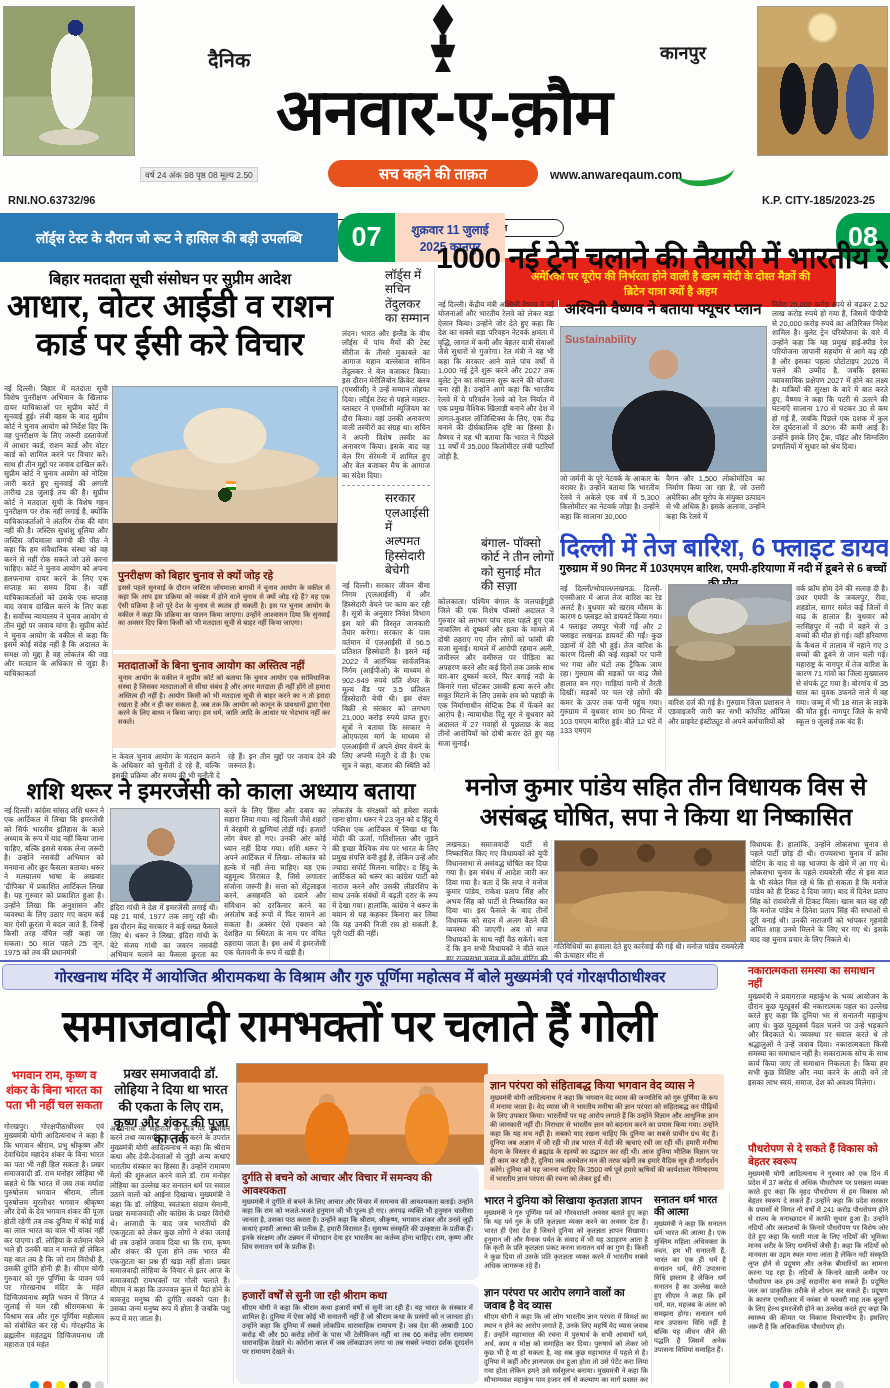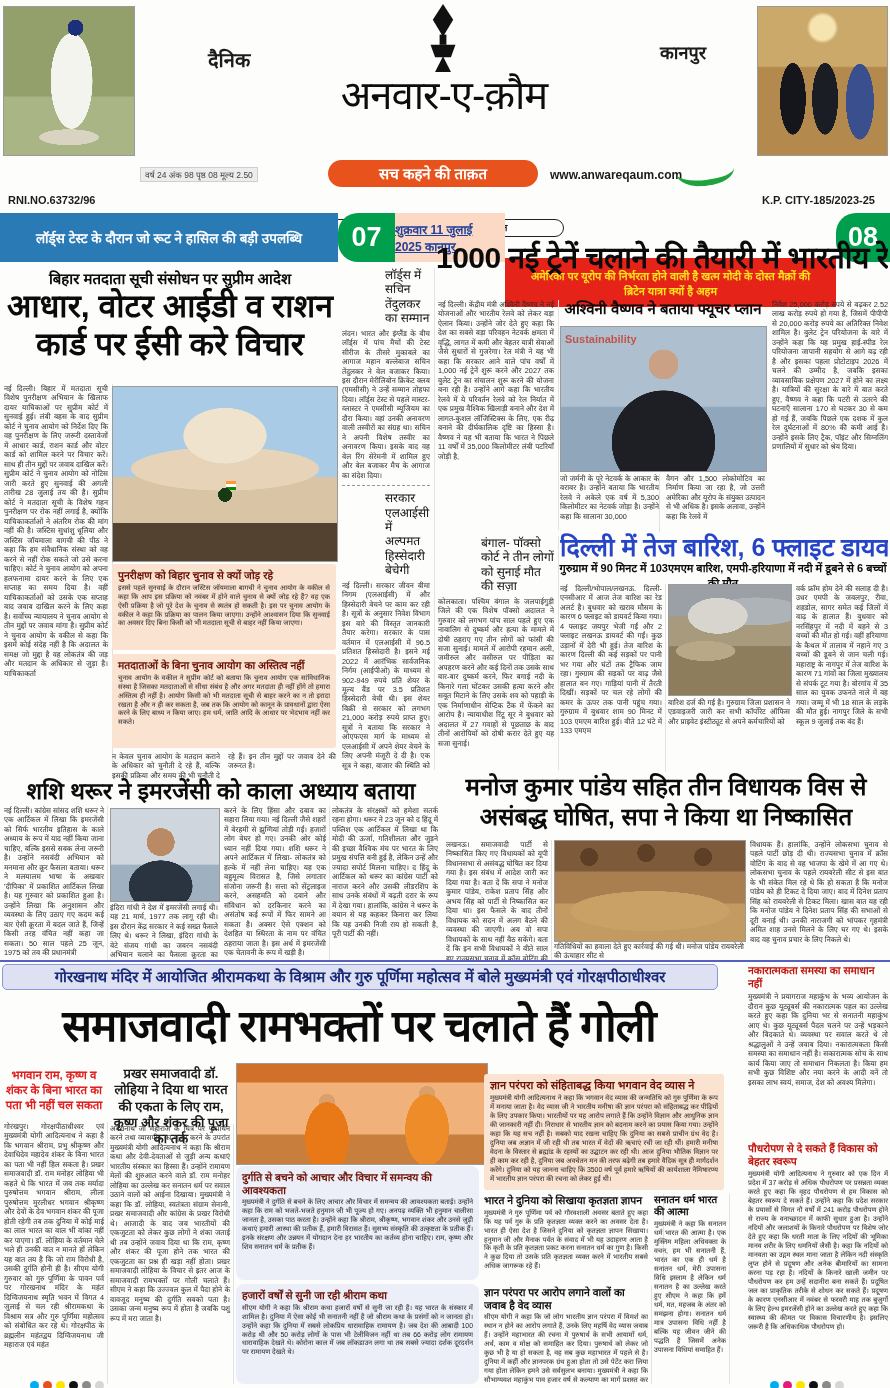--- a/index.html
+++ b/index.html
@@ -8,21 +8,21 @@
   .abs{position:absolute;}
   .ph{border:1px solid #9a9a9a;}
   .jt{text-align:justify;line-height:1.3;}
   .bd{font-size:7.3px;color:#2a2a2a;overflow:hidden;}
   .bd6{font-size:6.9px;color:#2a2a2a;overflow:hidden;}
   h1,h2,h3,p{margin:0;padding:0;}
   .shead{font-weight:normal;font-size:12px;line-height:1.2;margin-bottom:3px;color:#111;margin-left:43px;}
   .divd{border:0;border-top:1px dashed #999;margin:5px 0;}
   .vr{border-right:1px solid #e2e2e2;}
   
-  .logo{font-weight:normal;font-size:40px;letter-spacing:-1px;color:#0d0d0d;text-align:center;white-space:nowrap;}
+  .logo{font-weight:bold;font-size:64px;letter-spacing:-1px;color:#0d0d0d;text-align:center;white-space:nowrap;}
   .tagbox{background:#e8531d;color:#fff;font-weight:bold;font-size:15px;text-align:center;border-radius:14px;line-height:27px;}
   .metabox{border:1px solid #222;border-radius:9px;font-size:9.5px;font-weight:bold;text-align:center;line-height:16px;}
   
   .sbar{height:49px;display:flex;align-items:center;justify-content:center;box-sizing:border-box;}
   .pgnum{font-weight:bold;font-size:27px;color:#fff;background:#009f4d;border-radius:20px 0 0 20px;}
   
   .hl{font-weight:bold;color:#0b0b0b;text-align:center;overflow:hidden;}
   .nw{white-space:nowrap;}
   .pinkbox{background:#fbe3d2;border-radius:3px;padding:5px 6px;box-sizing:border-box;overflow:hidden;}
   .boxtitle{font-weight:bold;font-size:10.5px;color:#6d1508;line-height:1.2;margin-bottom:2px;}
@@ -68,21 +68,21 @@
   <div class="abs tagbox" style="left:328px;top:160px;width:210px;height:27px;">सच कहने की ताक़त</div>
   <div class="abs" style="left:550px;top:168px;font-size:12px;font-weight:bold;">www.anwareqaum.com</div>
   <div class="abs" style="left:676px;top:156px;width:58px;height:24px;border-bottom:6px solid #1fa33c;border-radius:50%;transform:rotate(-6deg);"></div>
 
   <div class="abs" style="left:8px;top:194px;font-size:11px;font-weight:bold;">RNI.NO.63732/96</div>
   <div class="abs metabox" style="left:330px;top:195px;width:232px;margin-top:24px;">हिन्दी तथा उर्दू में एक साथ प्रकाशित</div>
   <div class="abs" style="left:762px;top:194px;font-size:11px;font-weight:bold;">K.P. CITY-185/2023-25</div>
 
   <div class="abs sbar" style="left:0;top:213px;width:338px;background:#2a7ab5;color:#fff;font-weight:bold;font-size:13.5px;padding:0 8px;text-align:center;">लॉर्ड्स टेस्ट के दौरान जो रूट ने हासिल की बड़ी उपलब्धि</div>
   <div class="abs sbar pgnum" style="left:338px;top:213px;width:57px;">07</div>
-  <div class="abs" style="left:395px;top:213px;width:110px;height:49px;background:#fbd9c5;color:#23409a;font-weight:bold;font-size:12px;display:flex;flex-direction:column;justify-content:center;text-decoration:underline;">
+  <div class="abs" style="left:395px;top:213px;width:110px;height:49px;background:#fbd9c5;color:#23409a;font-weight:bold;font-size:12px;text-align:center;display:flex;flex-direction:column;justify-content:center;">
     <span>शुक्रवार 11 जुलाई</span>
     <span>2025 कानपुर</span>
   </div>
   <div class="abs sbar" style="left:505px;top:213px;width:331px;background:#e62318;color:#ffe11a;font-weight:bold;font-size:11px;padding:0 20px;text-align:center;margin-top:45px;">अमेरिका पर यूरोप की निर्भरता होने वाली है खत्म मोदी के दोस्त मैक्रों की ब्रिटेन यात्रा क्यों है अहम</div>
   <div class="abs sbar pgnum" style="left:836px;top:213px;width:54px;">08</div>
 
   <div class="abs hl" style="left:4px;top:268px;width:332px;font-size:15px;">बिहार मतदाता सूची संसोधन पर सुप्रीम आदेश</div>
   <h1 class="abs hl" style="left:0;top:288px;width:340px;font-size:32px;line-height:1.18;height:90px;">आधार, वोटर आईडी व राशन कार्ड पर ईसी करे विचार</h1>
   <div class="abs bd jt vr" style="left:4px;top:384px;width:104px;height:384px;padding-right:4px;">नई दिल्ली। बिहार में मतदाता सूची विशेष पुनरीक्षण अभियान के खिलाफ दायर याचिकाओं पर सुप्रीम कोर्ट में सुनवाई हुई। लंबी बहस के बाद सुप्रीम कोर्ट ने चुनाव आयोग को निर्देश दिए कि वह पुनरीक्षण के लिए जरूरी दस्तावेजों में आधार कार्ड, राशन कार्ड और वोटर कार्ड को शामिल करने पर विचार करें। साथ ही तीन मुद्दों पर जवाब दाखिल करें। सुप्रीम कोर्ट ने चुनाव आयोग को नोटिस जारी करते हुए सुनवाई की अगली तारीख 28 जुलाई तय की है। सुप्रीम कोर्ट ने मतदाता सूची के विशेष गहन पुनरीक्षण पर रोक नहीं लगाई है, क्योंकि याचिकाकर्ताओं ने अंतरिम रोक की मांग नहीं की है। जस्टिस सुधांशु धूलिया और जस्टिस जॉयमाला बागची की पीठ ने कहा कि हम संवैधानिक संस्था को वह करने से नहीं रोक सकते जो उसे करना चाहिए। कोर्ट ने चुनाव आयोग को अपना हलफनामा दायर करने के लिए एक सप्ताह का समय दिया है। वहीं याचिकाकर्ताओं को उसके एक सप्ताह बाद जवाब दाखिल करने के लिए कहा है। सर्वोच्च न्यायालय ने चुनाव आयोग से तीन मुद्दों पर जवाब मांगा है। सुप्रीम कोर्ट ने चुनाव आयोग के वकील से कहा कि इसमें कोई संदेह नहीं है कि अदालत के समक्ष जो मुद्दा है वह लोकतंत्र की जड़ और मतदान के अधिकार से जुड़ा है। याचिकाकर्ता</div>
 

